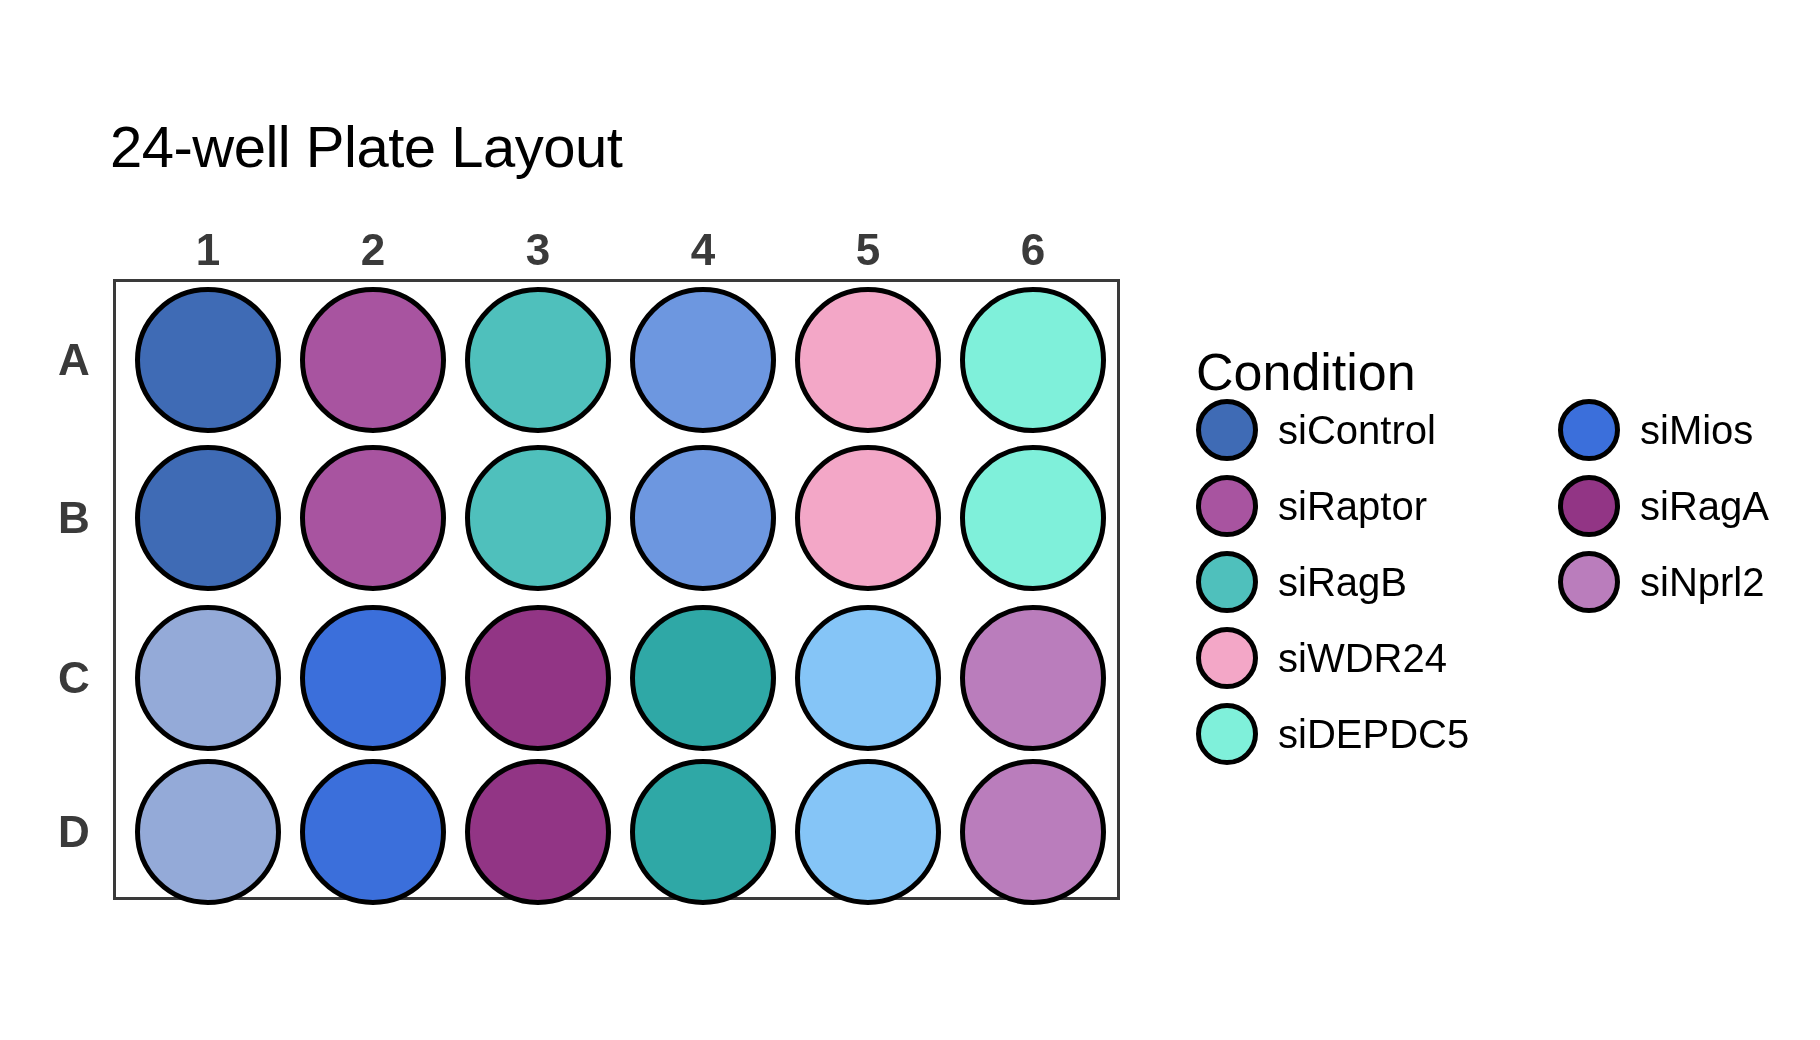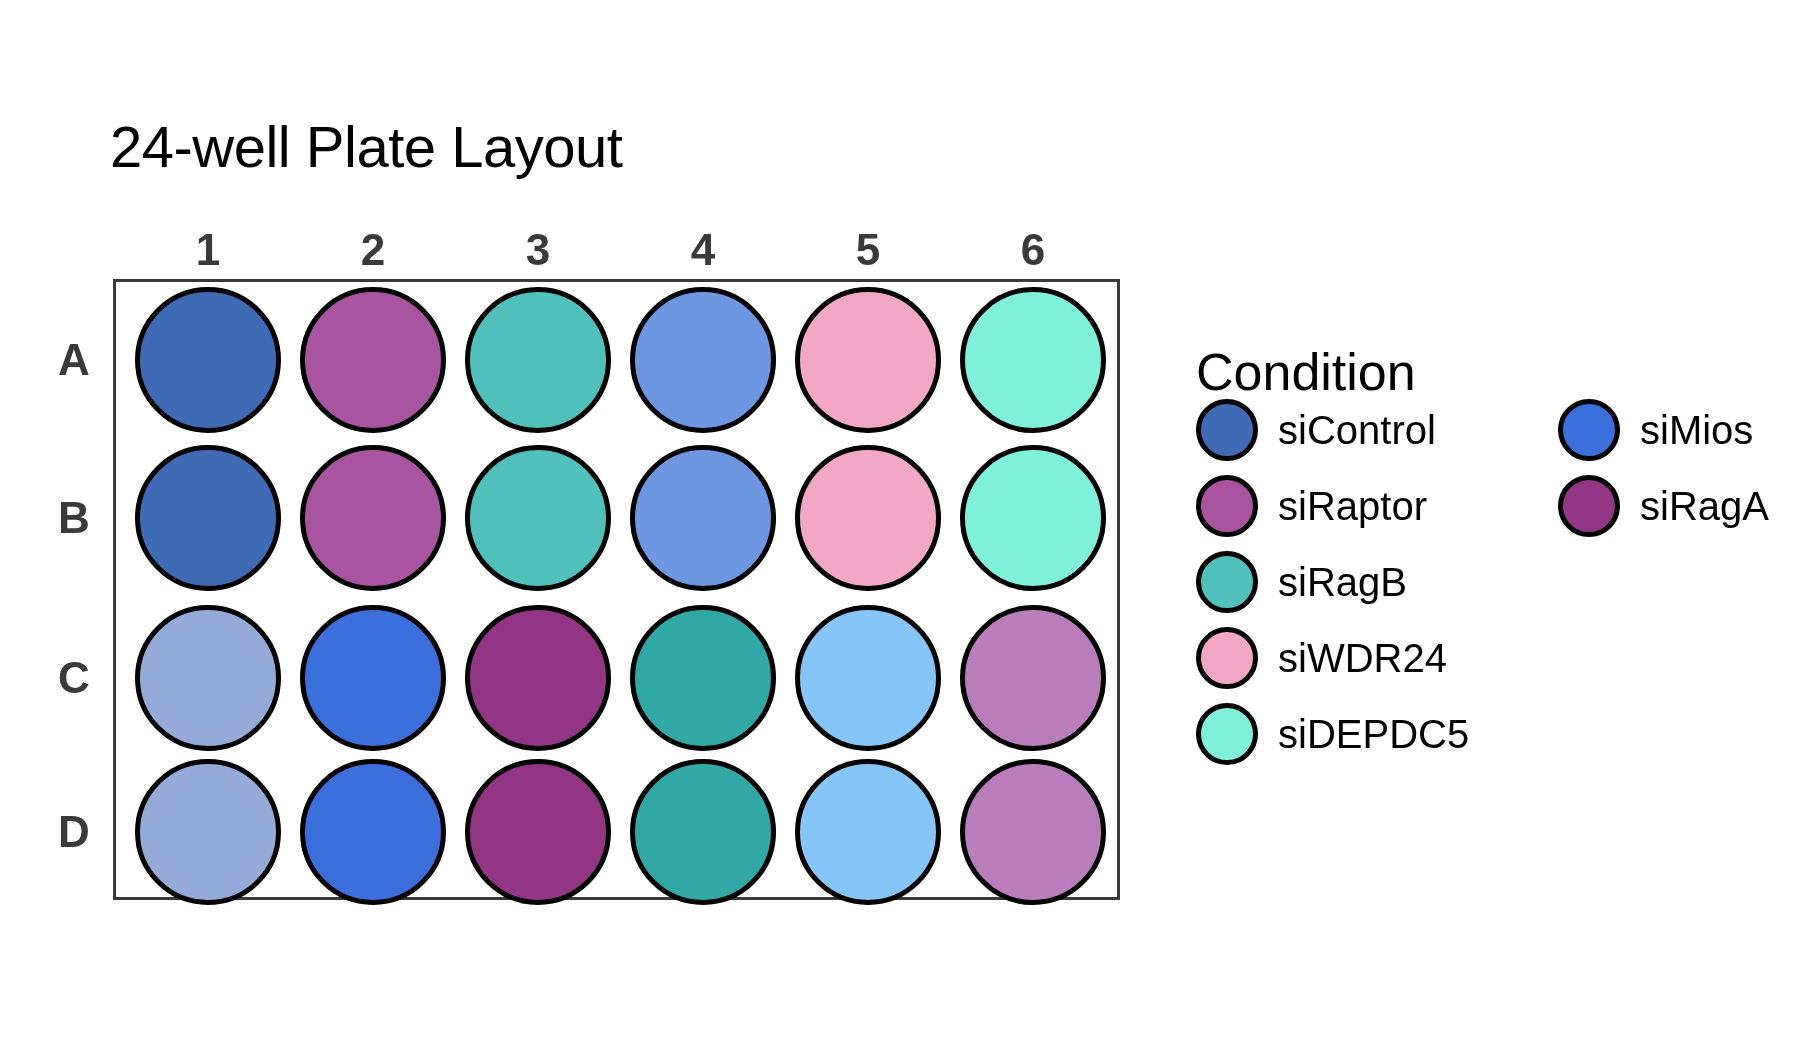--- a/index.html
+++ b/index.html
@@ -207,16 +207,20 @@
       </div>
     <div class="legend-col c1" id="legend-col-1">
         <div class="legend-item">
           <span class="legend-key" style="background: rgb(59, 111, 219);"></span>
           <span class="legend-label">siMios</span>
         </div>
         <div class="legend-item">
           <span class="legend-key" style="background: rgb(146, 53, 133);"></span>
           <span class="legend-label">siRagA</span>
         </div>
+        <div class="legend-item">
+          <span class="legend-key" style="background: rgb(186, 125, 188);"></span>
+          <span class="legend-label">siNprl2</span>
+        </div>
       </div>
   </div>
 
 </div>
 
 </body></html>

